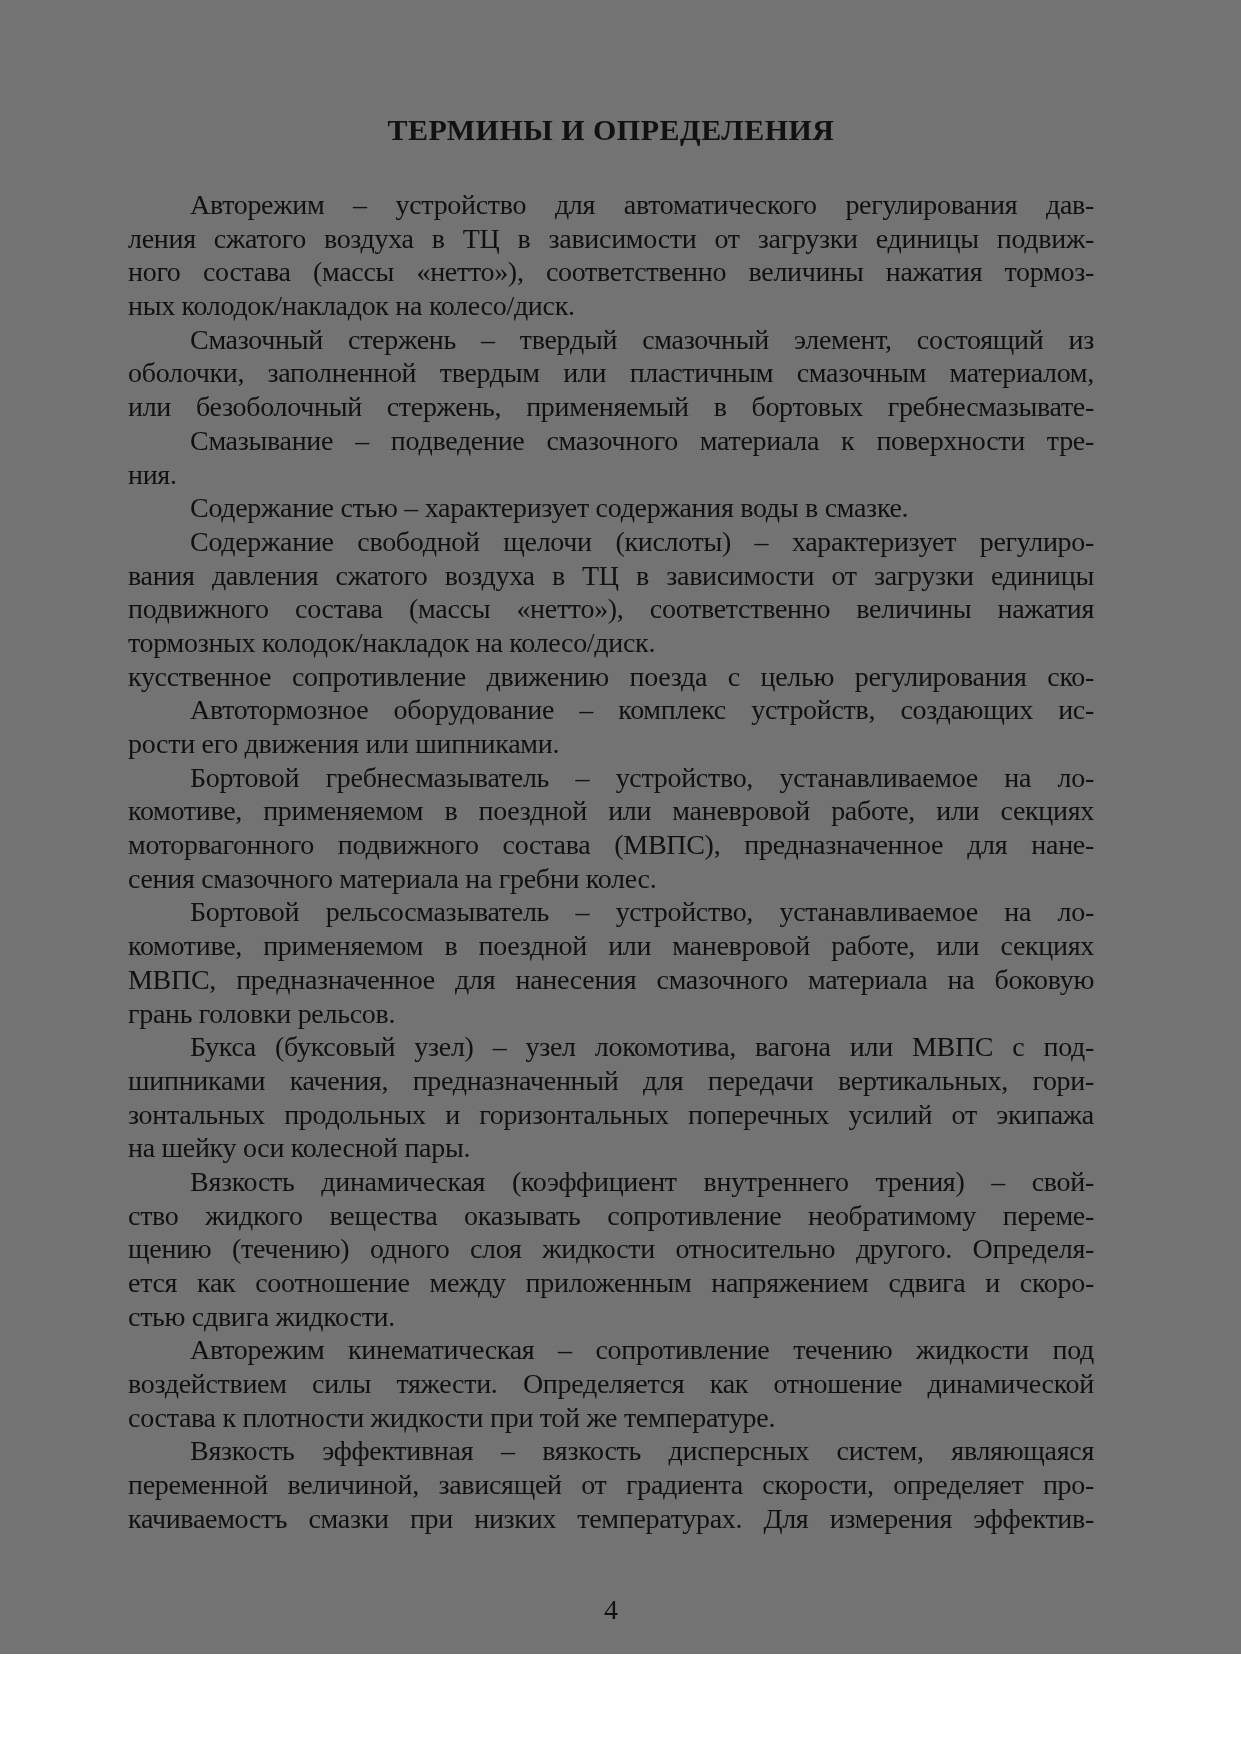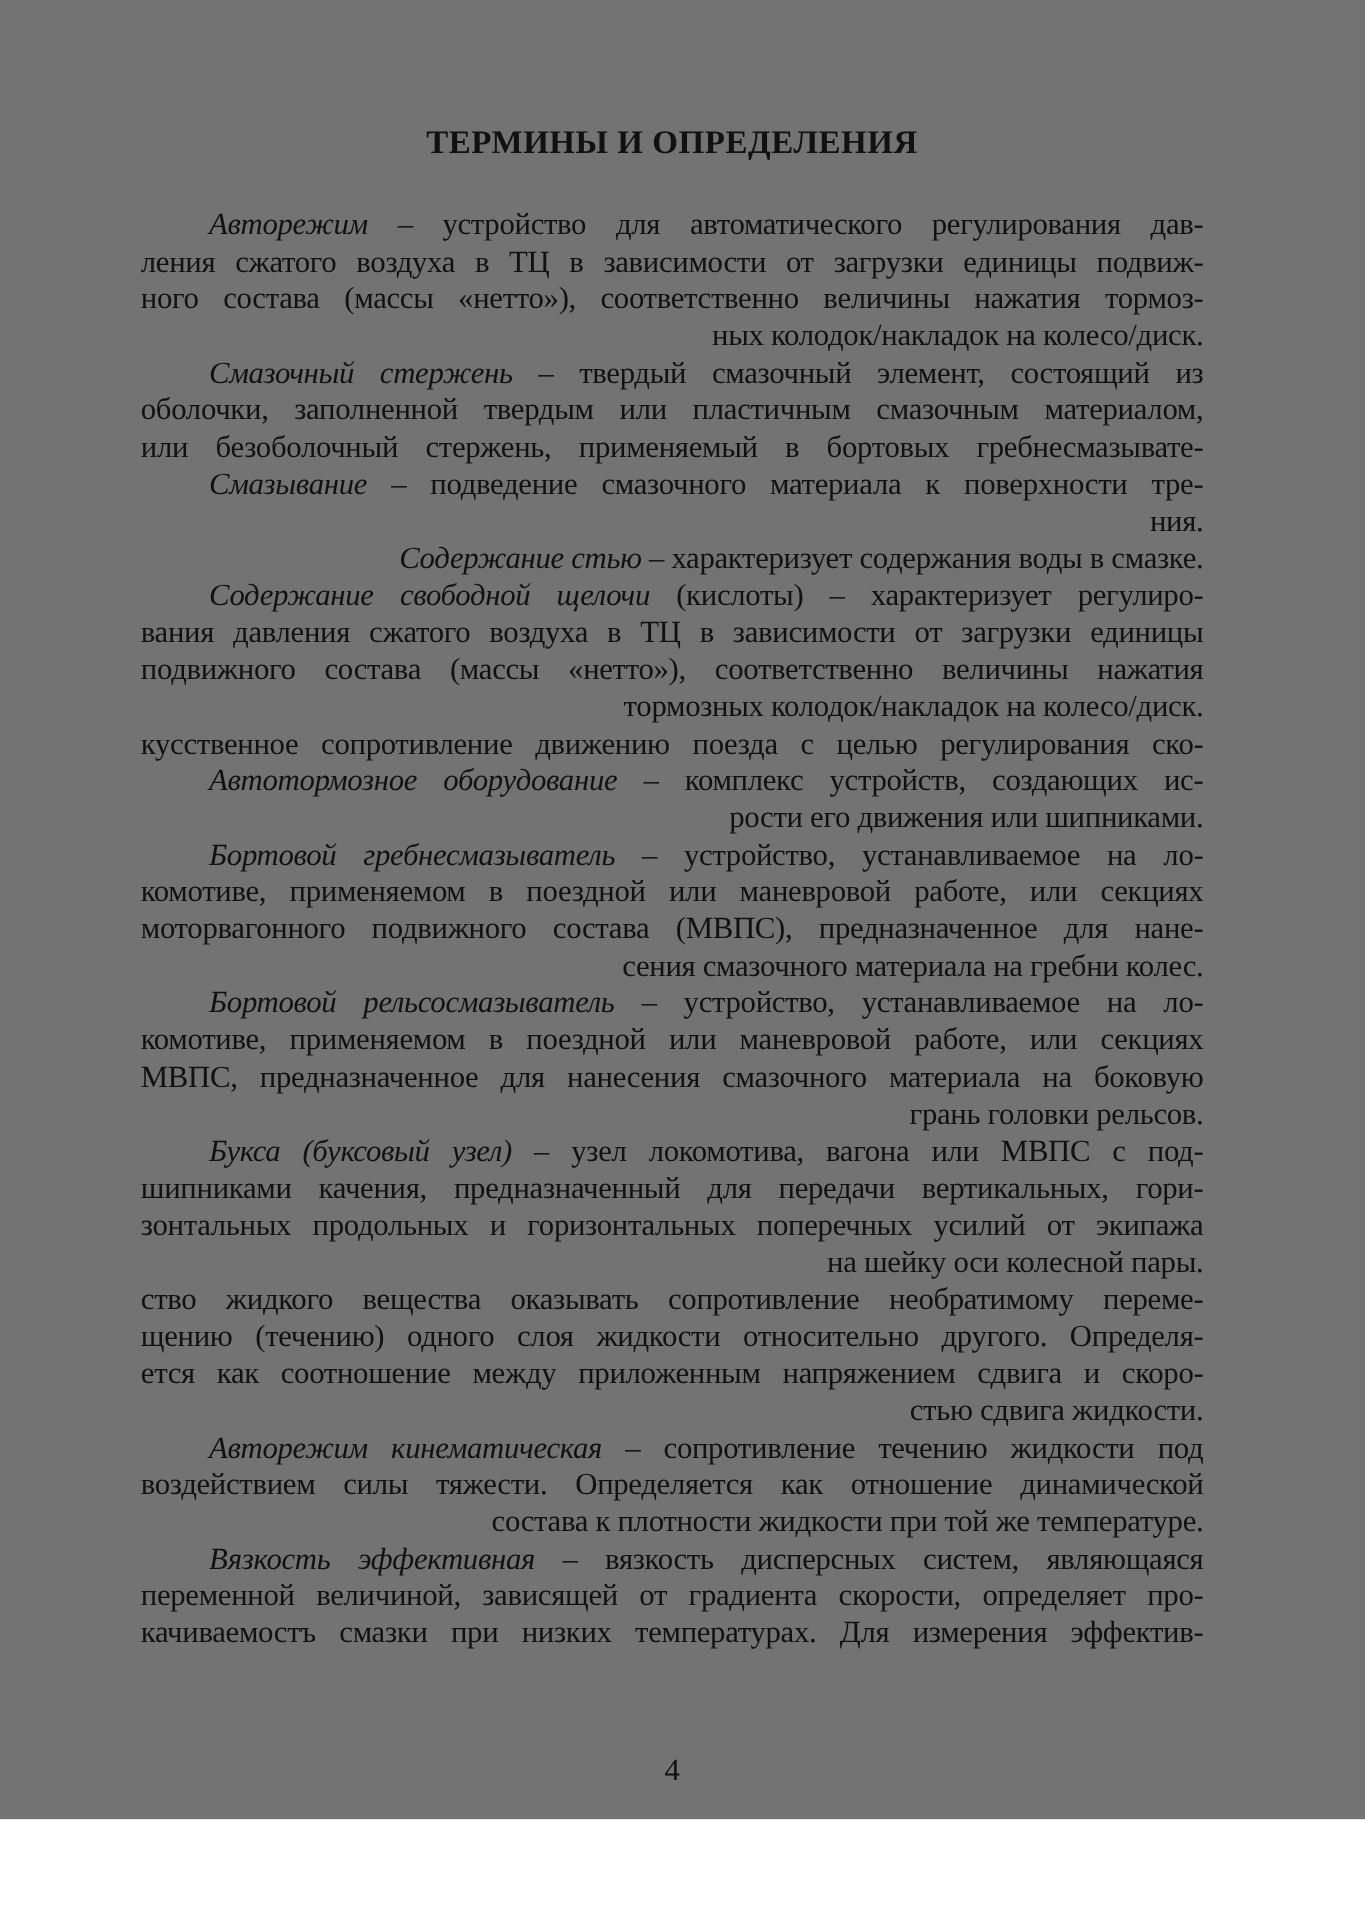--- a/index.html
+++ b/index.html
@@ -43,27 +43,26 @@
     text-align: justify;
   }
   
   .line:not(.last)::after {
     content: "";
     display: inline-block;
     width: 100%;
     height: 0;
   }
   .line.last {
-    text-align: right;
+    text-align: left;
   }
   .line.first {
     text-indent: 62px;
   }
   .em {
-    font-style: italic;
   }
   .page-number {
     position: absolute;
     left: 128px;
     top: 1593px;
     width: 966px;
     text-align: center;
     font-size: 28px;
     line-height: 34px;
   }
@@ -116,20 +115,21 @@
           <div class="line">МВПС, предназначенное для нанесения смазочного материала на боковую</div>
           <div class="line last">грань головки рельсов.</div>
         </div>
         <div class="para">
           <div class="line first"><span class="em">Букса (буксовый узел)</span> – узел локомотива, вагона или МВПС с под-</div>
           <div class="line">шипниками качения, предназначенный для передачи вертикальных, гори-</div>
           <div class="line">зонтальных продольных и горизонтальных поперечных усилий от экипажа</div>
           <div class="line last">на шейку оси колесной пары.</div>
         </div>
         <div class="para">
+          <div class="line first"><span class="em">Вязкость динамическая (коэффициент внутреннего трения)</span> – свой-</div>
           <div class="line">ство жидкого вещества оказывать сопротивление необратимому переме-</div>
           <div class="line">щению (течению) одного слоя жидкости относительно другого. Определя-</div>
           <div class="line">ется как соотношение между приложенным напряжением сдвига и скоро-</div>
           <div class="line last">стью сдвига жидкости.</div>
         </div>
         <div class="para">
           <div class="line first"><span class="em">Авторежим кинематическая</span> – сопротивление течению жидкости под</div>
           <div class="line">воздействием силы тяжести. Определяется как отношение динамической</div>
           <div class="line last">состава к плотности жидкости при той же температуре.</div>
         </div>

